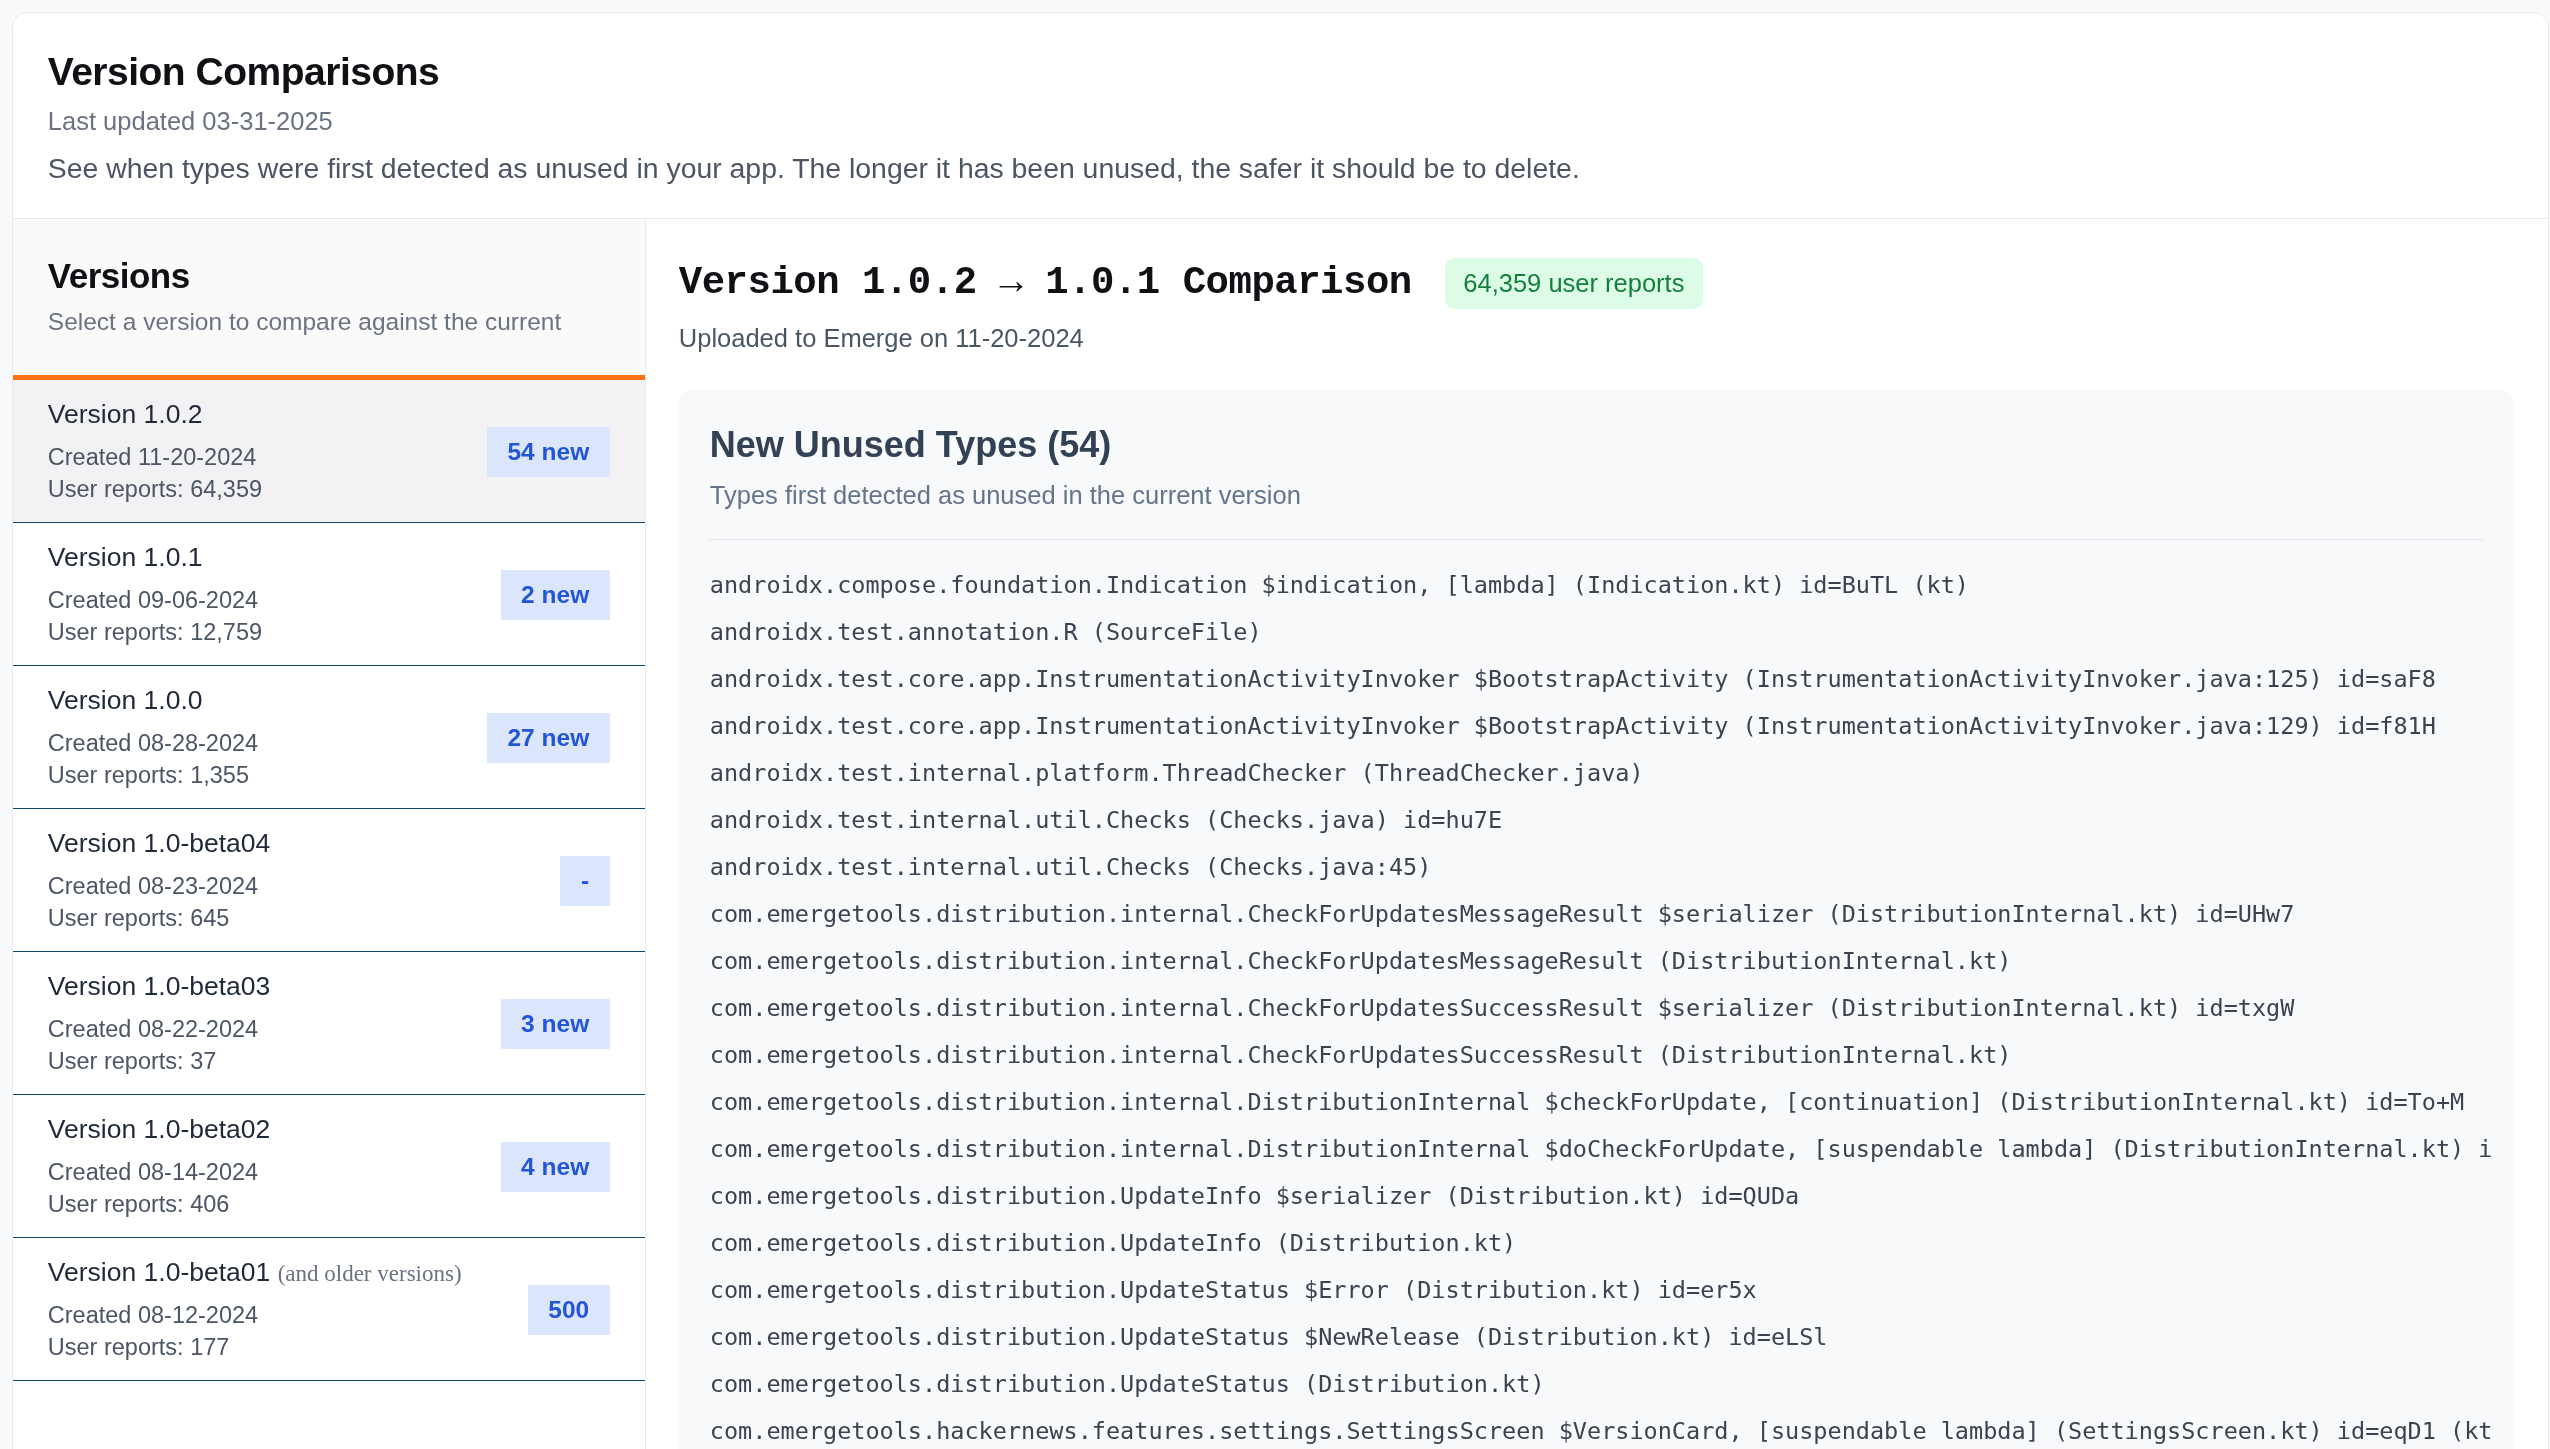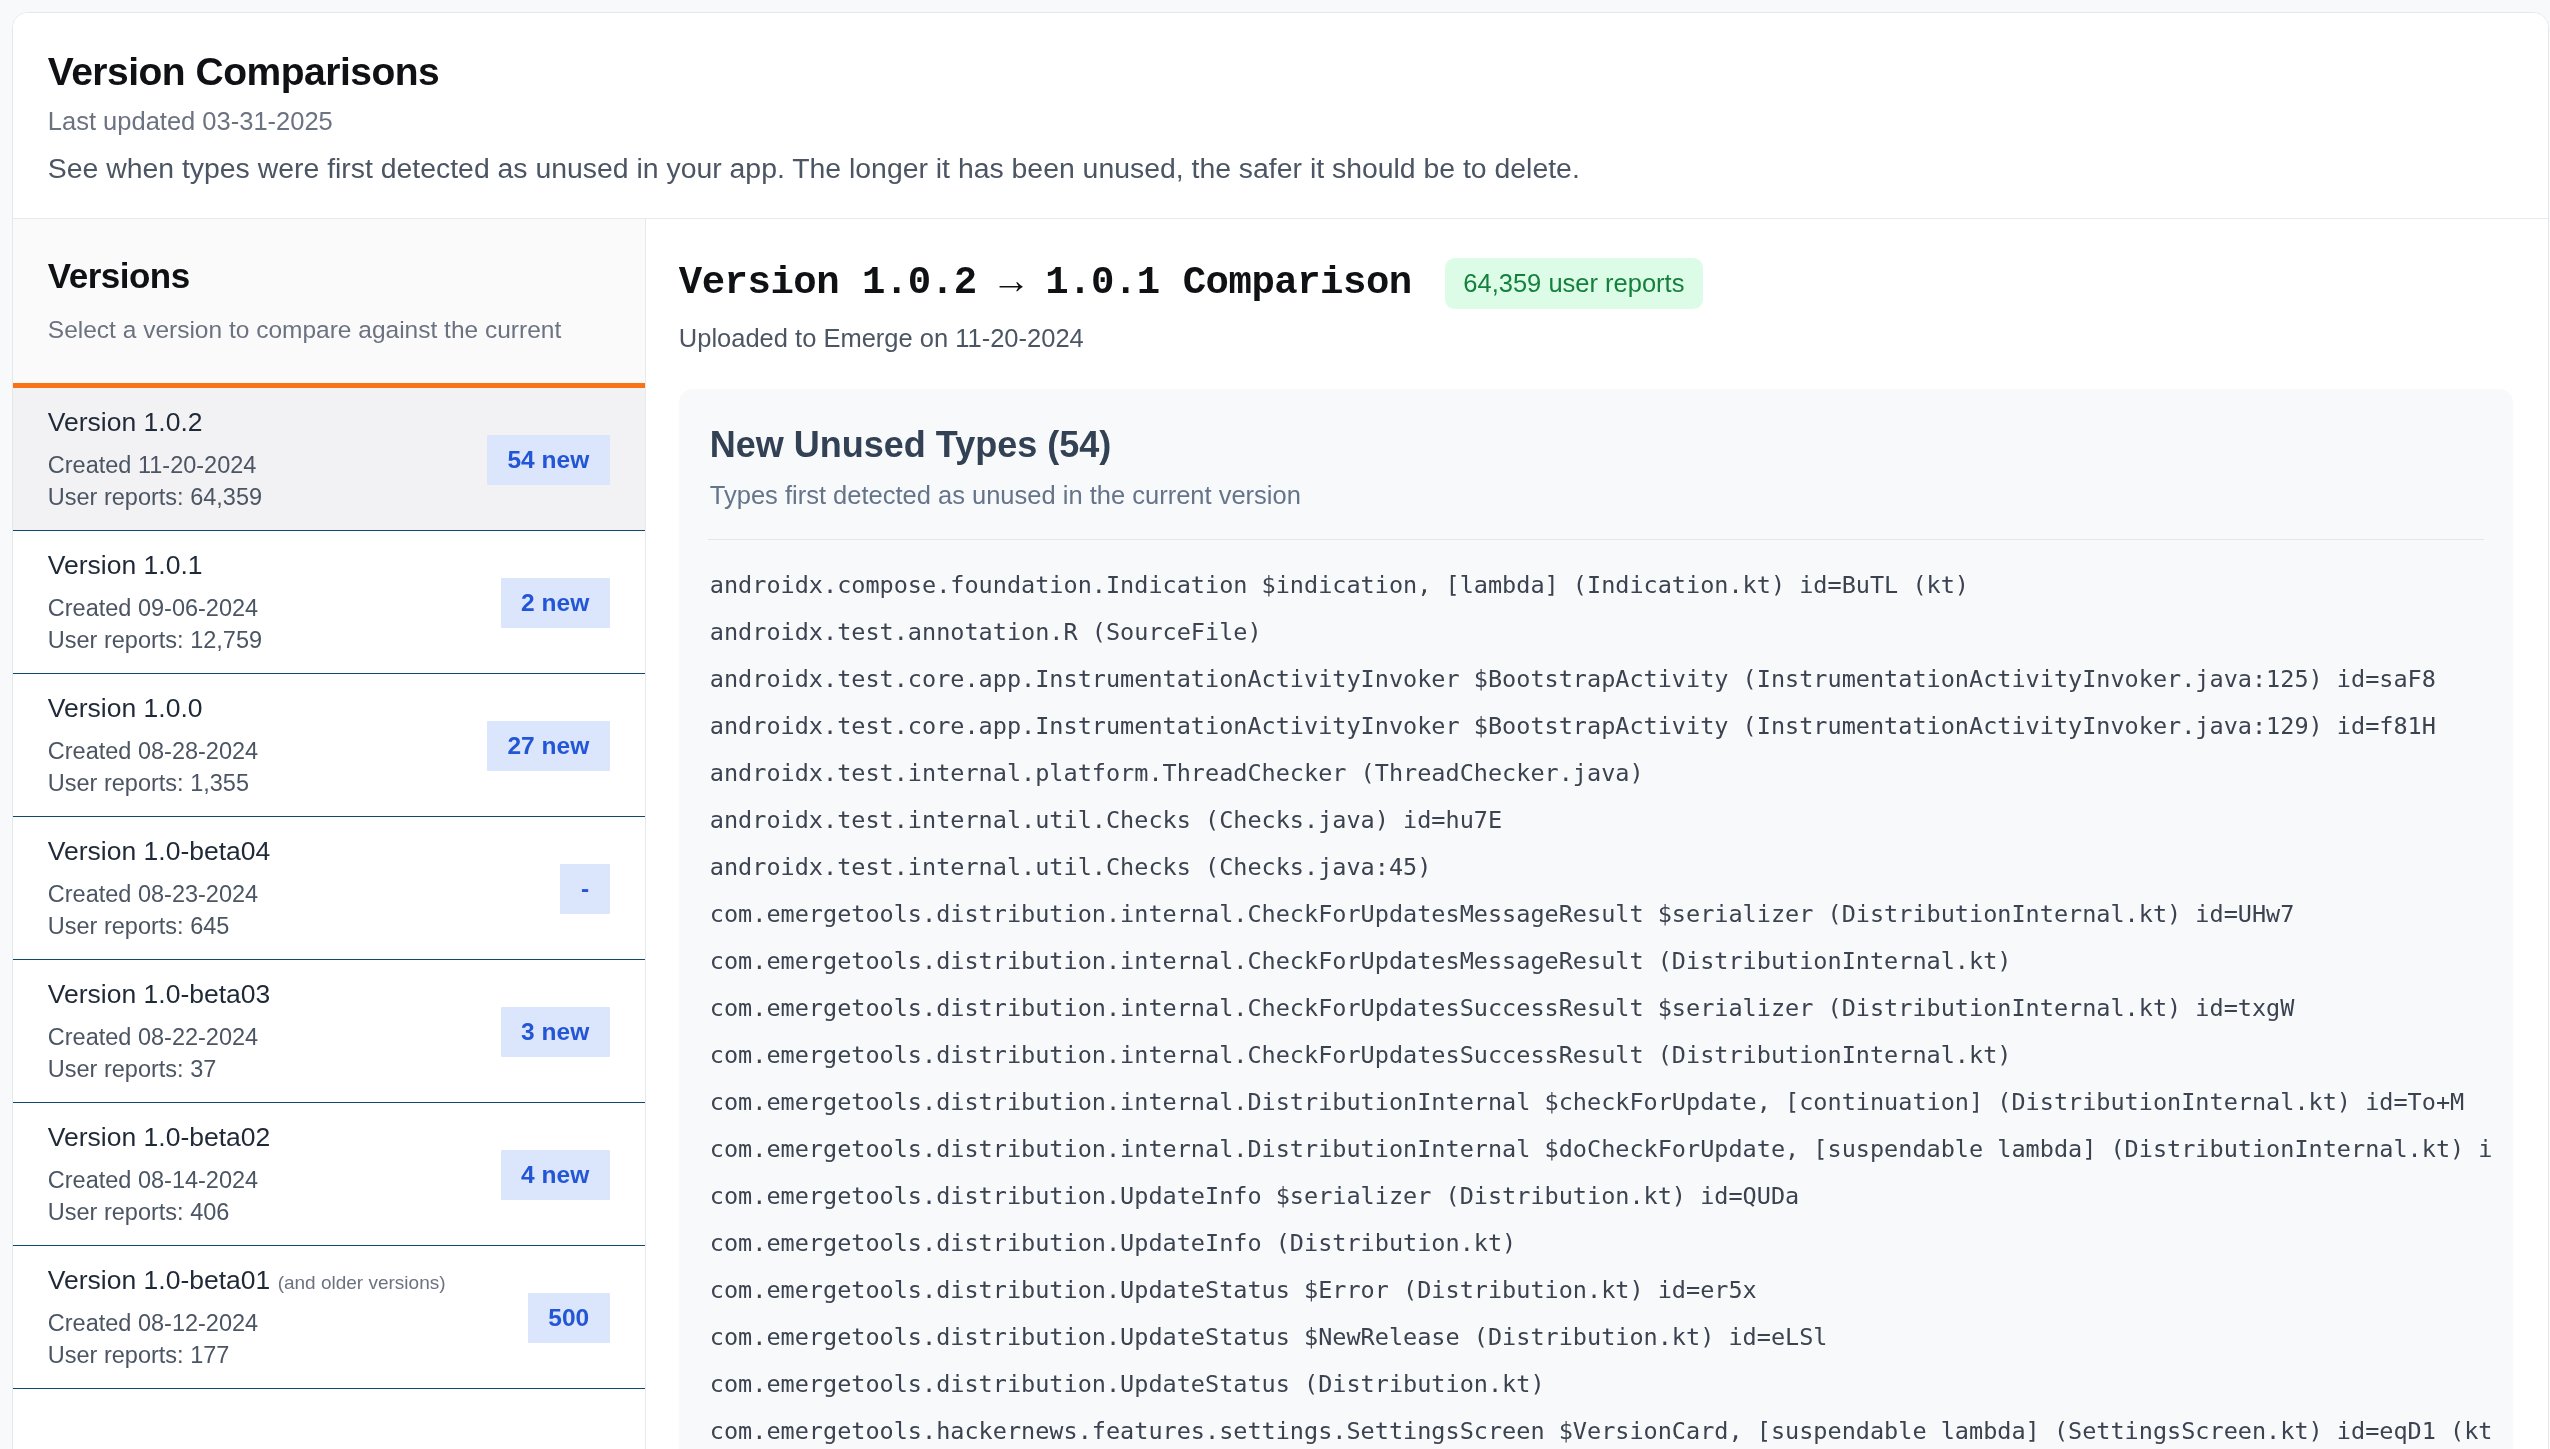--- a/index.html
+++ b/index.html
@@ -58,42 +58,43 @@
     padding: 37px 35px 39px 35px;
     border-bottom: 5px solid #f97316;
   }
   .sidebar-title {
     font-size: 35px;
     font-weight: 700;
     letter-spacing: -0.5px;
     color: #0f1115;
   }
   .sidebar-sub {
-    margin-top: 20px;
+    margin-top: 12px;
     font-size: 24.5px;
     color: #6b7280;
   }
   .version-row {
     display: flex;
     align-items: center;
     justify-content: space-between;
     padding: 25.5px 35px 23.5px 35px;
     height: 143px;
     border-bottom: 1px solid #0c4a6e;
     background: #ffffff;
     cursor: pointer;
   }
   .version-row.selected { background: #f2f2f4; }
   .v-name {
     font-size: 26.5px;
     color: #1f2937;
   }
   .v-suffix {
-    font-size: 19px;
+    font-size: 23px;
     color: #6b7280;
+    font-family: Liberation Serif, serif;
   }
   .v-meta {
     margin-top: 10.8px;
     font-size: 23.5px;
     line-height: 32px;
     color: #4b5563;
   }
   .v-badge {
     flex: 0 0 auto;
     background: #dbe5fb;

